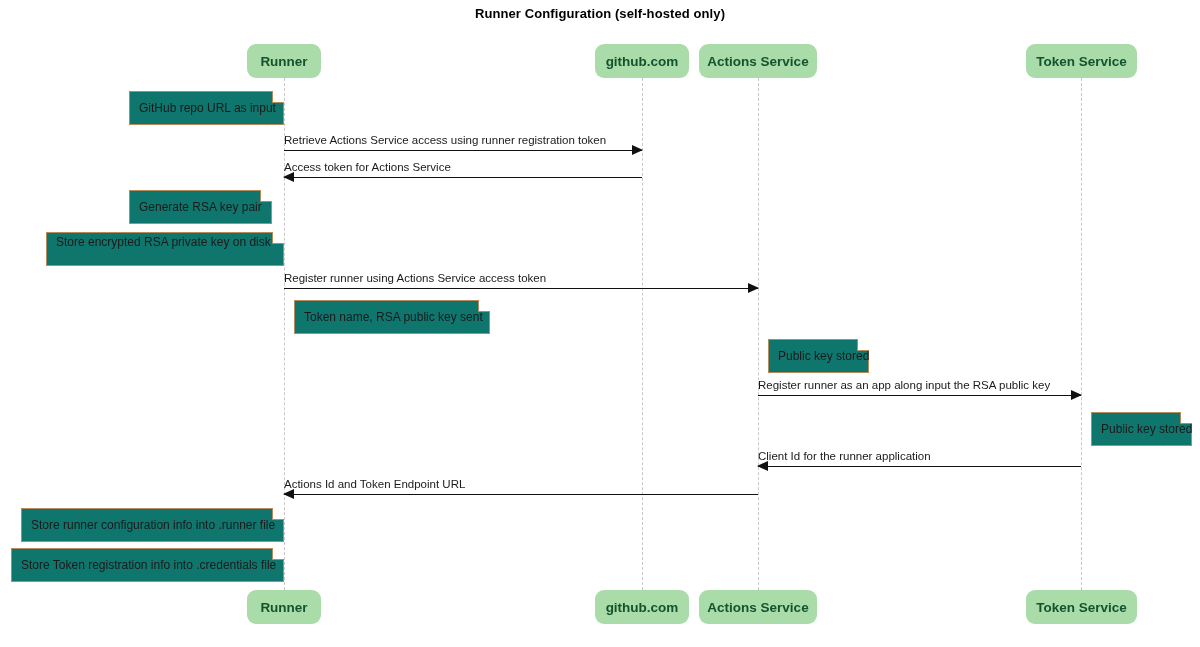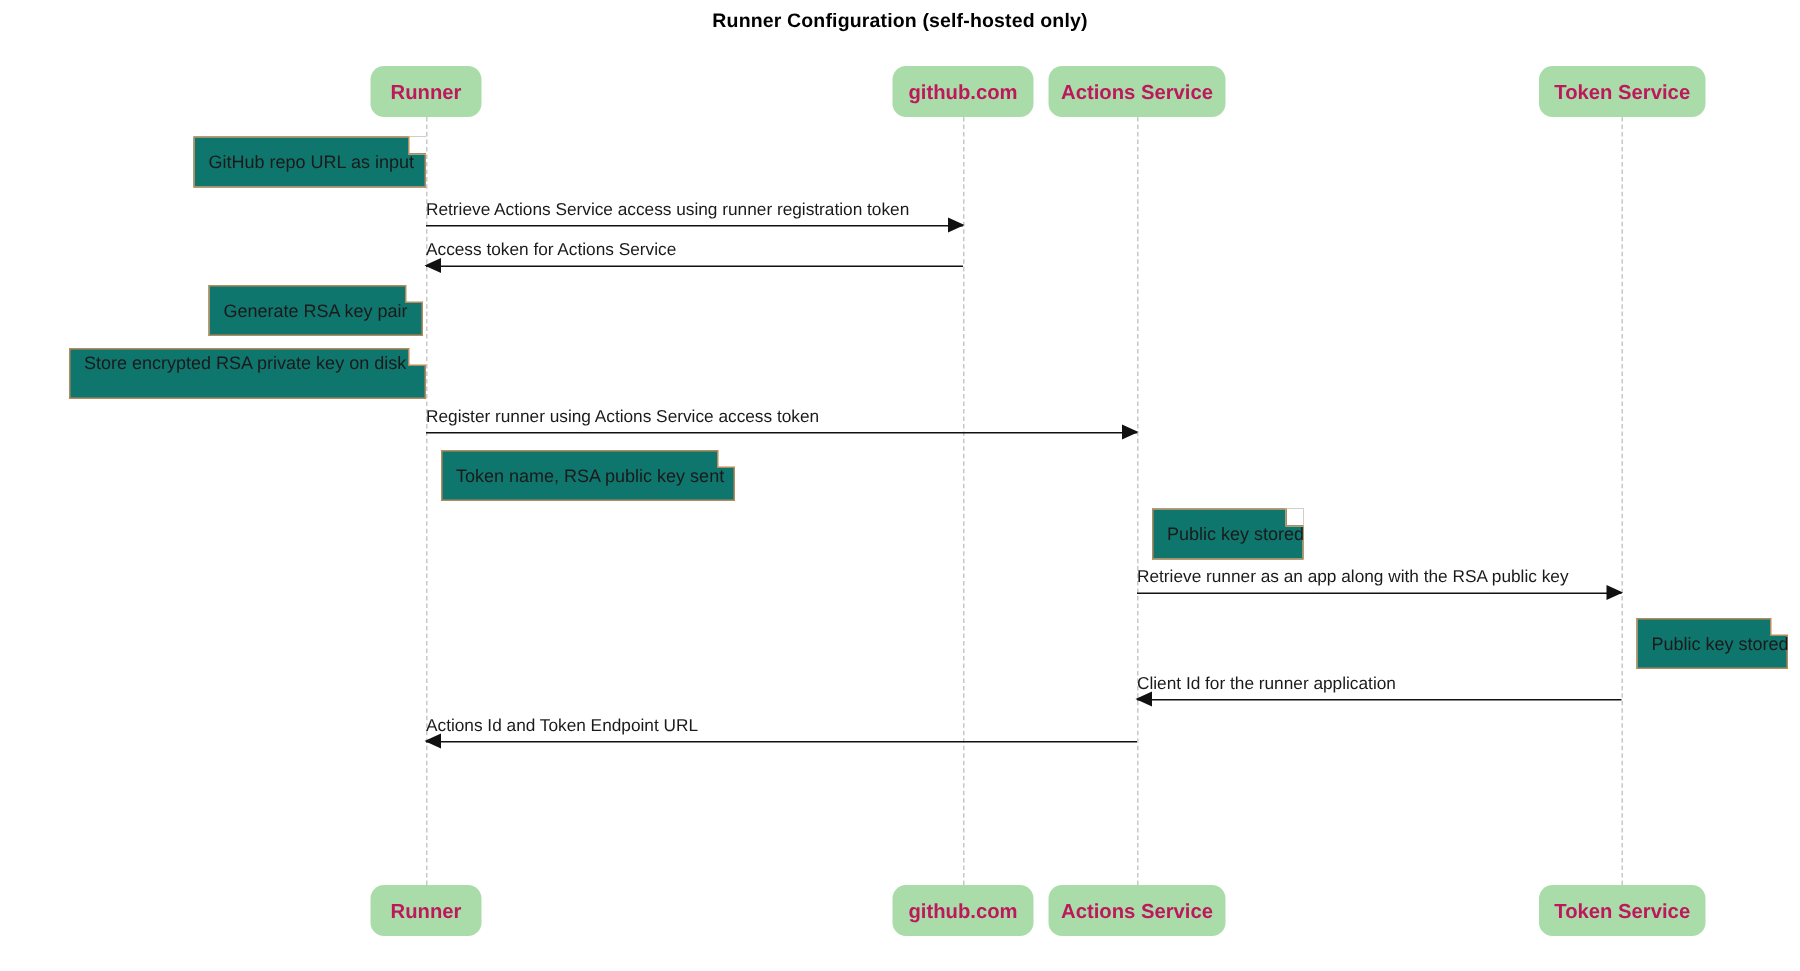--- a/index.html
+++ b/index.html
@@ -44,21 +44,21 @@
   .participant {
     position: absolute;
     height: 34px;
     background: #a9dca9;
     border-radius: 9px;
     display: flex;
     align-items: center;
     justify-content: center;
     font-size: 13.5px;
     font-weight: bold;
-    color: #be185d;
+    color: #14532d;
     box-sizing: border-box;
     white-space: nowrap;
     padding: 0 8px;
   }
 
   
   .note {
     position: absolute;
     background: #0f766e;
     border: 1px solid #b58b5e;
@@ -157,21 +157,21 @@
   </div>
   <div class="participant" style="left:1026px; top:590px; width:111px;">
     <span>Token Service</span>
   </div>
 
   <div class="note" style="left:129px; top:91px; width:155px;">
     <span>GitHub repo URL as input</span>
     <span class="fold"></span>
   </div>
 
-  <div class="note" style="left:139px; top:190px; width:143px;">
+  <div class="note" style="left:129px; top:190px; width:143px;">
     <span>Generate RSA key pair</span>
     <span class="fold"></span>
   </div>
 
   <div class="note" style="left:46px; top:232px; width:238px;align-items:flex-end;">
     <span>Store encrypted RSA private key on disk</span>
     <span class="fold"></span>
   </div>
 
   <div class="note" style="left:294px; top:300px; width:196px;">
@@ -182,21 +182,29 @@
   <div class="note" style="left:768px; top:339px; width:101px;">
     <span>Public key stored</span>
     <span class="fold"></span>
   </div>
 
   <div class="note" style="left:1091px; top:412px; width:101px;">
     <span>Public key stored</span>
     <span class="fold"></span>
   </div>
 
-
+  <div class="note" style="left:21px; top:508px; width:263px;">
+    <span>Store runner configuration info into .runner file</span>
+    <span class="fold"></span>
+  </div>
+
+  <div class="note" style="left:11px; top:548px; width:273px;">
+    <span>Store Token registration info into .credentials file</span>
+    <span class="fold"></span>
+  </div>
 
   <div class="message to-right" style="left:284px; top:150px; width:358px;">
     <div class="line"></div>
     <div class="head"></div>
     <div class="label">Retrieve Actions Service access using runner registration token</div>
   </div>
 
   <div class="message to-left" style="left:284px; top:177px; width:358px;">
     <div class="line"></div>
     <div class="head"></div>
@@ -205,21 +213,21 @@
 
   <div class="message to-right" style="left:284px; top:288px; width:474px;">
     <div class="line"></div>
     <div class="head"></div>
     <div class="label">Register runner using Actions Service access token</div>
   </div>
 
   <div class="message to-right" style="left:758px; top:395px; width:323px;">
     <div class="line"></div>
     <div class="head"></div>
-    <div class="label">Retrieve runner as an app along with the RSA public key</div>
+    <div class="label">Register runner as an app along input the RSA public key</div>
   </div>
 
   <div class="message to-left" style="left:758px; top:466px; width:323px;">
     <div class="line"></div>
     <div class="head"></div>
     <div class="label">Client Id for the runner application</div>
   </div>
 
   <div class="message to-left" style="left:284px; top:494px; width:474px;">
     <div class="line"></div>

